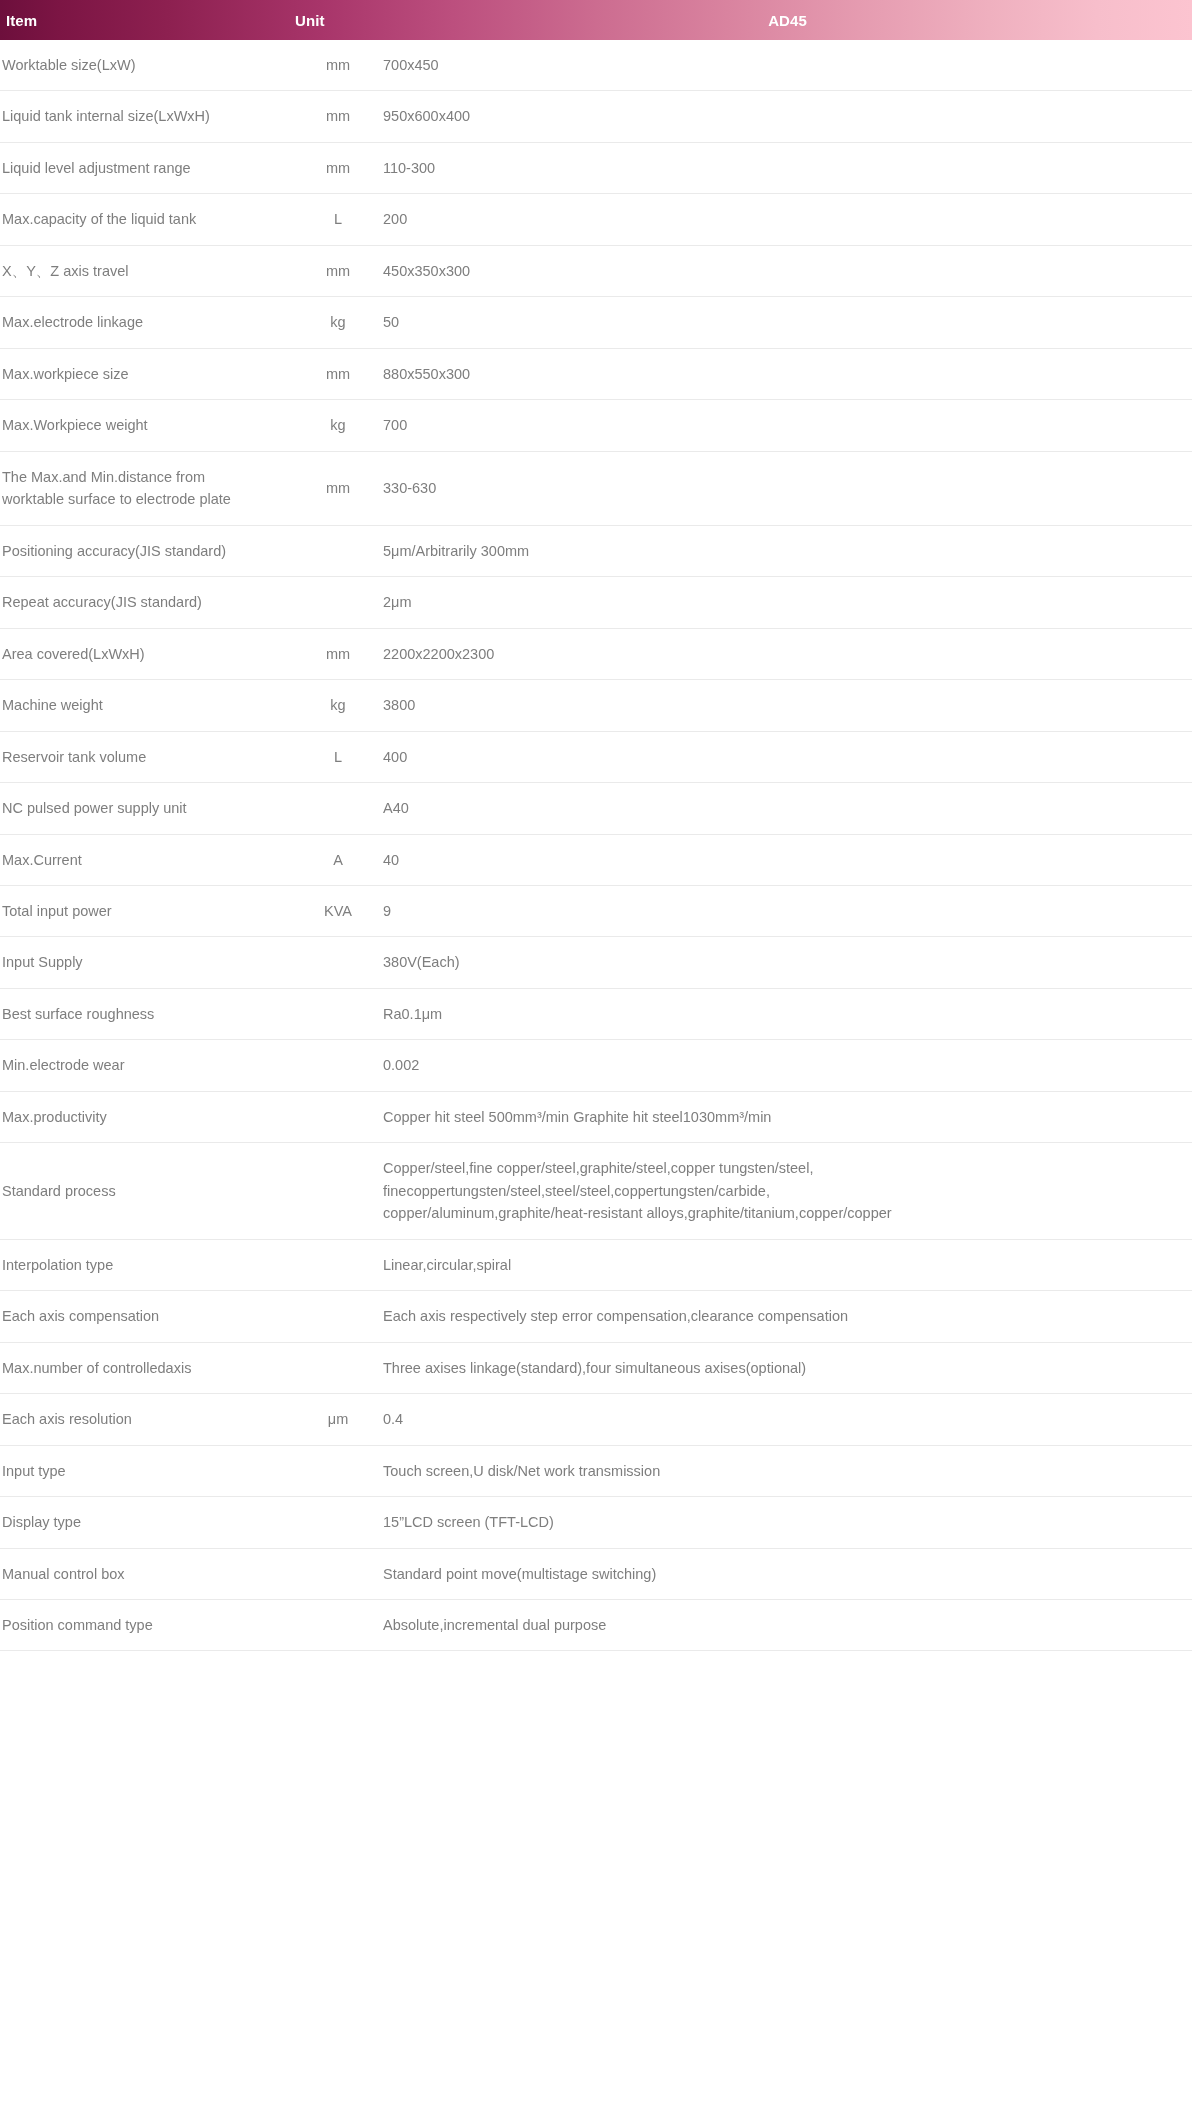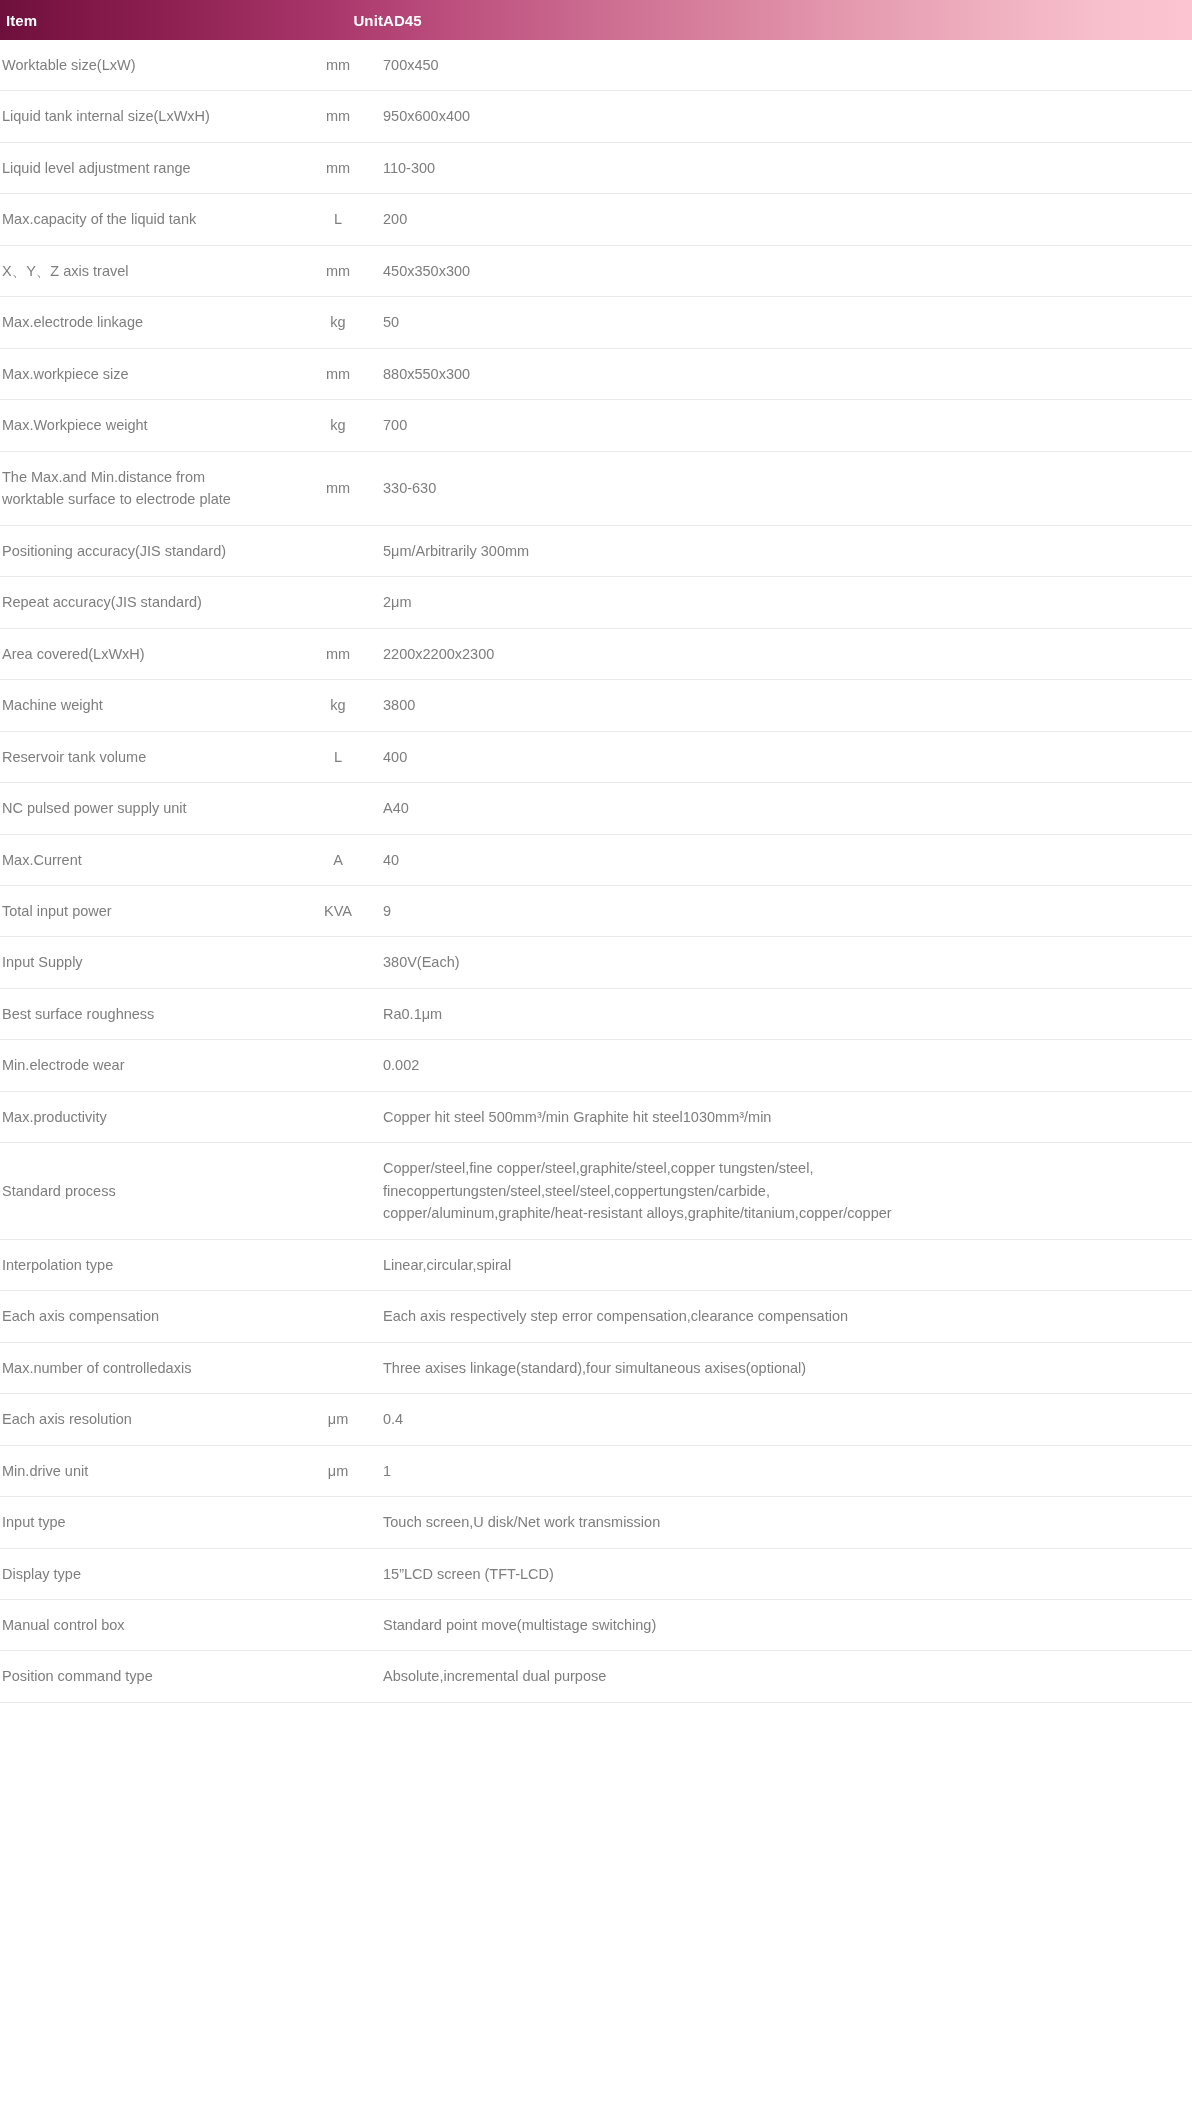--- a/index.html
+++ b/index.html
@@ -40,22 +40,22 @@
       #a8356a 27%,
       #bc4f7e 38%,
       #cc6c90 50%,
       #d9839f 61%,
       #e59bb0 72%,
       #efb0bf 83%,
       #f7becb 92%,
       #fcc4d0 100%);
   }
   thead th.th-item  { padding-left: 6px; }
-  thead th.th-unit  { padding-left: 2px; text-align: right; }
-  thead th.th-model { padding-left: 0px; }
+  thead th.th-unit  { padding-left: 2px; text-align: left; }
+  thead th.th-model { padding-left: 0px; text-align: center; }
 
   tbody td {
     font-size: 14.5px;
     color: #7e7e7e;
     border-bottom: 1px solid #eaeaea;
     vertical-align: middle;
     padding: 14px 0;
     line-height: 1.55;
     font-weight: normal;
   }
@@ -209,25 +209,20 @@
         <td class="c-item nowrapish">Max.number of controlledaxis</td>
         <td class="c-unit"></td>
         <td class="c-model nowrapish">Three axises linkage(standard),four simultaneous axises(optional)</td>
       </tr>
       <tr>
         <td class="c-item nowrapish">Each axis resolution</td>
         <td class="c-unit">μm</td>
         <td class="c-model nowrapish">0.4</td>
       </tr>
       <tr>
-        <td class="c-item nowrapish">Min.drive unit</td>
-        <td class="c-unit">μm</td>
-        <td class="c-model nowrapish">1</td>
-      </tr>
-      <tr>
         <td class="c-item nowrapish">Input type</td>
         <td class="c-unit"></td>
         <td class="c-model nowrapish">Touch screen,U disk/Net work transmission</td>
       </tr>
       <tr>
         <td class="c-item nowrapish">Display type</td>
         <td class="c-unit"></td>
         <td class="c-model nowrapish">15”LCD screen (TFT-LCD)</td>
       </tr>
       <tr>

